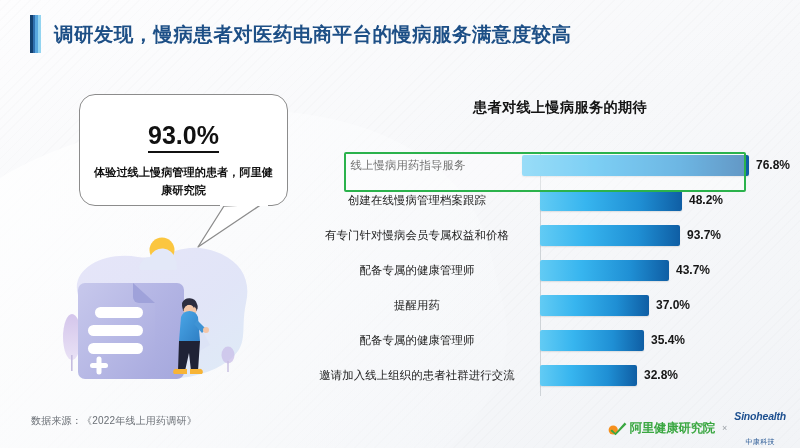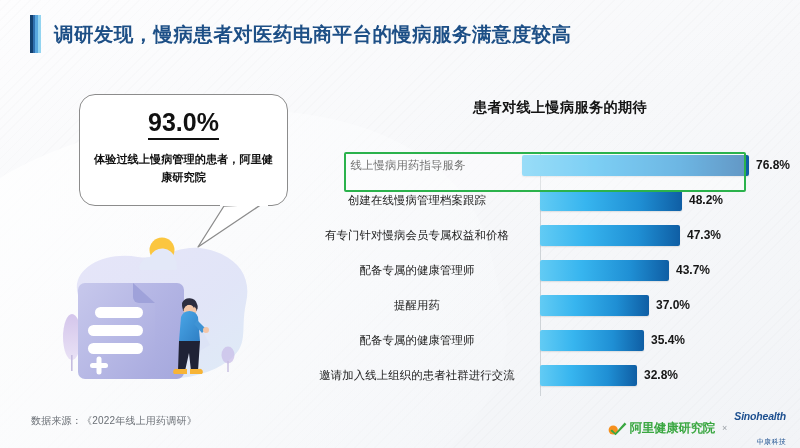--- a/index.html
+++ b/index.html
@@ -77,21 +77,21 @@
     width: 209px;
     height: 112px;
     border: 1.3px solid #8c8c8c;
     border-radius: 16px;
     background: #ffffff;
     box-sizing: border-box;
     display: flex;
     flex-direction: column;
     align-items: center;
     justify-content: flex-start;
-    padding-top: 14px;
+    padding-top: 27px;
   }
   .bubble-pct {
     font-size: 25px;
     font-weight: bold;
     color: #111111;
     border-bottom: 2.6px solid #111111;
     padding-bottom: 1px;
     line-height: 1.1;
   }
   .bubble-desc {
@@ -228,21 +228,21 @@
     margin-left: 3px;
   }
   .logo-x {
     font-size: 9px;
     color: #9aa0a6;
     margin: 0 7px;
   }
   .logo-sino {
     display: flex;
     flex-direction: column;
-    align-items: flex-end;
+    align-items: center;
     line-height: 1;
     gap: 15px;
   }
   .logo-sino-en {
     font-size: 10.5px;
     font-weight: bold;
     font-style: italic;
     color: #1c4f8f;
     letter-spacing: -0.2px;
   }
@@ -366,21 +366,21 @@
         <div class="bar-label">创建在线慢病管理档案跟踪</div>
         <div class="bar-track">
           <div class="bar-fill" style="width: 142px;"></div>
           <div class="bar-value">48.2%</div>
         </div>
       </div>
       <div class="bar-row" style="top: 76px;">
         <div class="bar-label">有专门针对慢病会员专属权益和价格</div>
         <div class="bar-track">
           <div class="bar-fill" style="width: 140px;"></div>
-          <div class="bar-value">47.3%</div>
+          <div class="bar-value">93.7%</div>
         </div>
       </div>
       <div class="bar-row" style="top: 111px;">
         <div class="bar-label">配备专属的健康管理师</div>
         <div class="bar-track">
           <div class="bar-fill" style="width: 129px;"></div>
           <div class="bar-value">43.7%</div>
         </div>
       </div>
       <div class="bar-row" style="top: 146px;">

